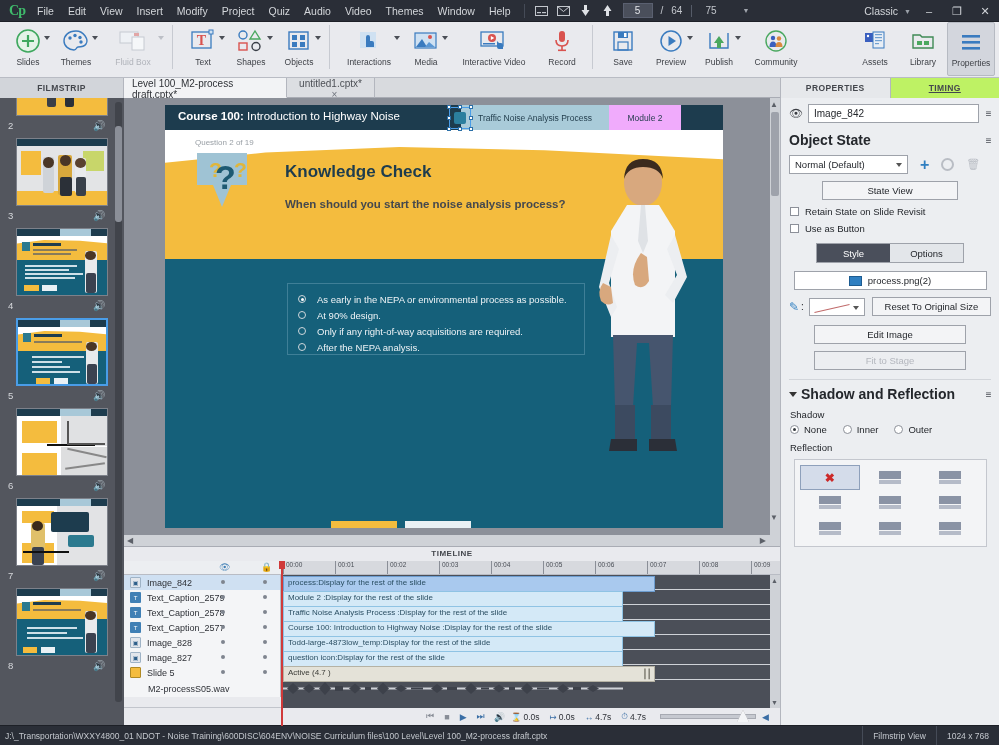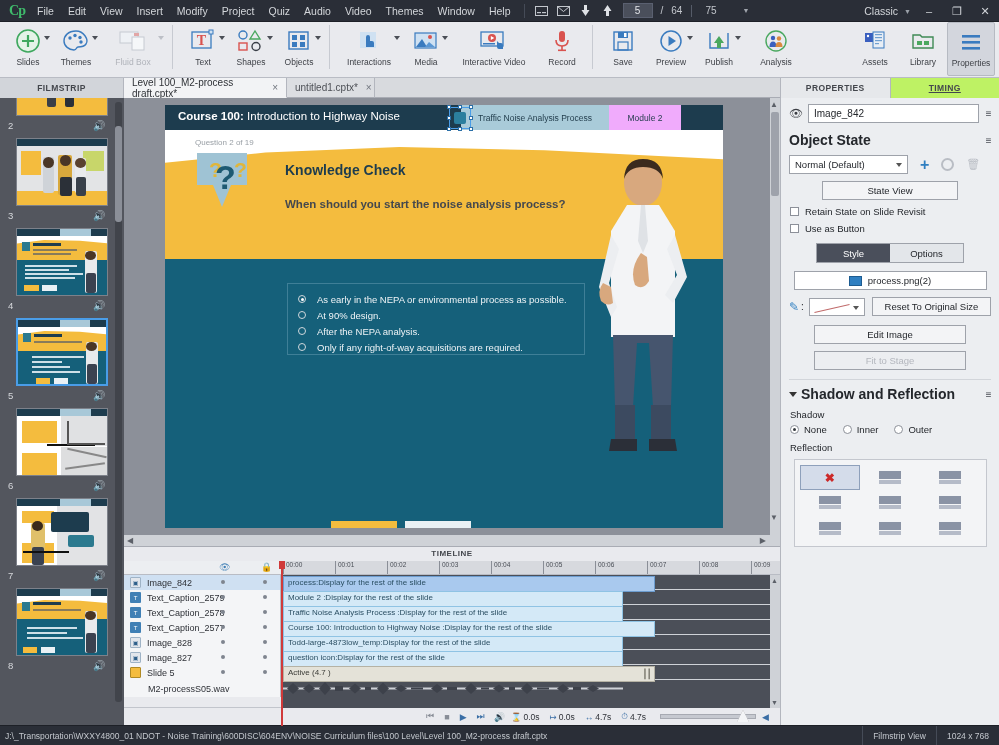--- a/index.html
+++ b/index.html
@@ -83,21 +83,21 @@
   .filmstrip-hd {
     position:absolute; left:0; top:0; width:124px; height:20px;
     background:#d2d5da; border-right:1px solid #b3b6be;
     font-size:8.5px; font-weight:bold; color:#44474d;
     display:flex; align-items:center; justify-content:center; letter-spacing:.4px;
   }
   .doc-tab {
     position:absolute; top:0; height:20px; background:#f2f3f5;
     border-right:1px solid #b3b6be; border-bottom:1px solid #f2f3f5;
     display:flex; align-items:center; padding:0 8px;
-    font-size:10px; color:#2f3237;
+    font-size:10px; color:#2f3237;flex-direction:column;
   }
   .doc-tab.inactive { background:#dcdee2; border-bottom:1px solid #a9acb4; color:#4d5056; }
   .tab-x { margin-left:8px; color:#70757e; font-size:10px; }
   .panel-tabs { position:absolute; right:0; top:0; width:219px; height:20px; display:flex; }
   .ptab {
     flex:1; display:flex; align-items:center; justify-content:center;
     font-size:8.5px; font-weight:bold; color:#44474d; letter-spacing:.4px;
     background:#e6e8eb; border-left:1px solid #b3b6be;
   }
   .ptab.on { background:#bef264;text-decoration:underline; }
@@ -153,21 +153,21 @@
   .sel-handles { position:absolute; border:1px solid #4a9de8; }
   .sel-handles i {
     position:absolute; width:4px; height:4px; background:#fff; border:1px solid #2b6fa8;
   }
   .sl-qnum { position:absolute; left:30px; top:33px; font-size:8px; color:#9aa0a6; }
   .wave {
     position:absolute; left:0; top:42px; width:100%; height:112px; background:#f4bc3e;
     clip-path: polygon(0 14%, 18% 5%, 42% 0, 68% 3%, 100% 11%, 100% 100%, 0 100%);
   }
   .qicon { position:absolute; left:22px; top:44px; width:70px; height:65px; }
-  .sl-kc { position:absolute; left:120px; top:57px; font-size:14px; font-weight:bold; color:#1d3c4e; }
+  .sl-kc { position:absolute; left:120px; top:57px; font-size:17px; font-weight:bold; color:#1d3c4e; }
   .sl-q { position:absolute; left:120px; top:93px; font-size:11.5px; font-weight:bold; color:#44484e; }
   .tealblock { position:absolute; left:0; top:154px; width:100%; height:269px; background:#15607a; }
   .opts {
     position:absolute; left:122px; top:24px; width:298px; height:72px;
     border:1px solid #3f7f97; padding:7px 0 0 0;
   }
   .opt { display:flex; align-items:center; height:16px; padding-left:10px; }
   .radio {
     width:8px; height:8px; border-radius:50%; border:1px solid #cfd7dc;
     margin-right:11px; flex:none; position:relative;
@@ -619,21 +619,21 @@
     <div class="tool wide">
       <div class="tool-ico">
         <svg width="24" height="24" viewBox="0 0 24 24">
             <circle cx="12" cy="12" r="10" fill="none" stroke="#4aa85f" stroke-width="1.4"></circle>
             <circle cx="9" cy="9" r="2.2" fill="#3a5fbf"></circle>
             <circle cx="15" cy="9.5" r="2.2" fill="#d98a3f"></circle>
             <path d="M5.5 18 Q5.5 12.5 9 12.5 Q12.5 12.5 12.5 18 Z" fill="#3a5fbf"></path>
             <path d="M11.5 18 Q11.5 13 15 13 Q18.5 13 18.5 18 Z" fill="#d98a3f"></path>
           </svg>
       </div>
-      <div class="tool-lbl">Analysis</div>
+      <div class="tool-lbl">Community</div>
     </div>
 
     <div style="flex:1"></div>
 
     <div class="tool">
       <div class="tool-ico">
         <svg width="22" height="22" viewBox="0 0 22 22">
             <rect x="1" y="3" width="10" height="9" fill="#3a5fbf"></rect>
             <rect x="9" y="2" width="11" height="16" fill="#e8eef5" stroke="#3a7bbf"></rect>
             <rect x="11" y="4" width="7" height="1.2" fill="#6f9fd0"></rect>
@@ -893,25 +893,25 @@
           <div class="opt">
             <div class="radio on"></div>
             <div class="opt-txt">As early in the NEPA or environmental process as possible.</div>
           </div>
           <div class="opt">
             <div class="radio"></div>
             <div class="opt-txt">At 90% design.</div>
           </div>
           <div class="opt">
             <div class="radio"></div>
-            <div class="opt-txt">After the NEPA analysis.</div>
+            <div class="opt-txt">Only if any right-of-way acquisitions are required.</div>
           </div>
           <div class="opt">
             <div class="radio"></div>
-            <div class="opt-txt">Only if any right-of-way acquisitions are required.</div>
+            <div class="opt-txt">After the NEPA analysis.</div>
           </div>
         </div>
 
         <div class="btn-submit">Submit</div>
         <div class="btn-clear">Clear</div>
 
       </div>
 
       <div class="person">
         <svg width="104" height="300" viewBox="0 0 104 300">

